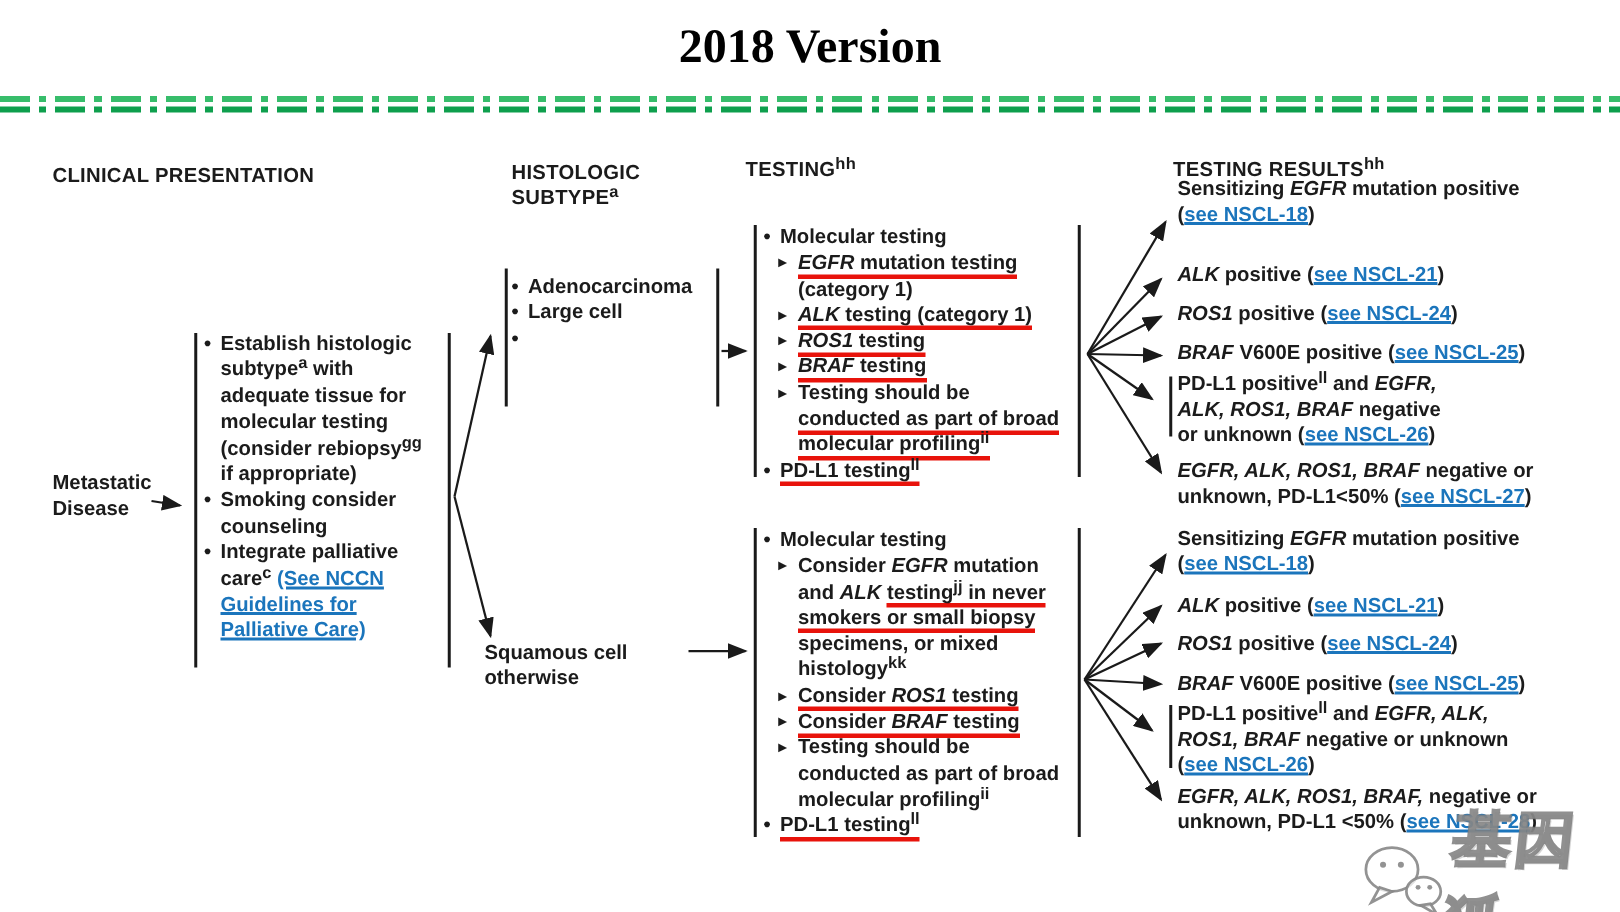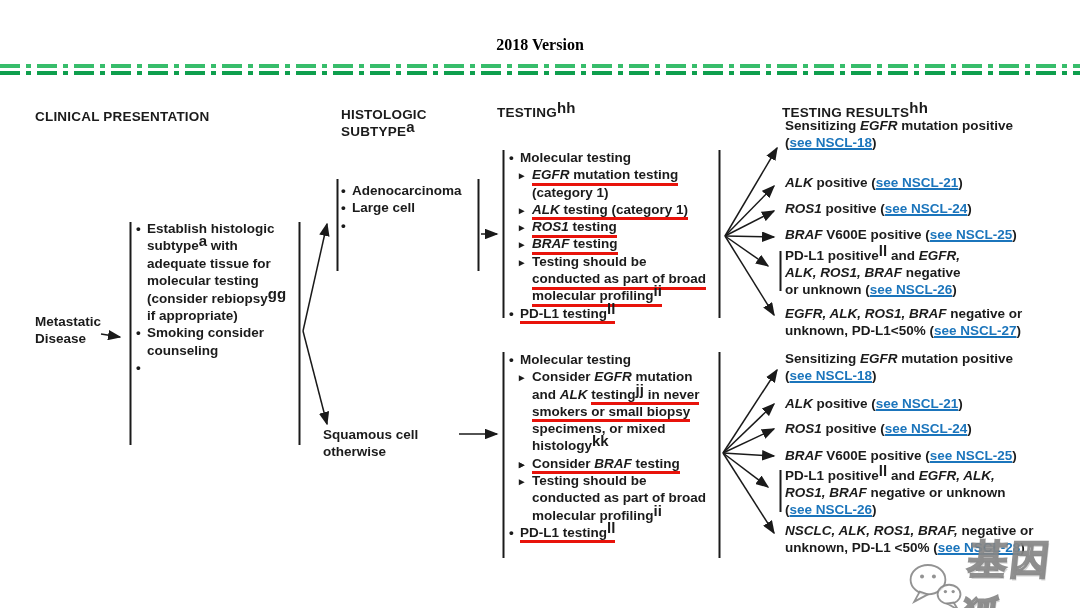--- a/index.html
+++ b/index.html
@@ -4,29 +4,29 @@
 <style>
   html,body{margin:0;padding:0;background:#ffffff;}
   #page{position:relative;width:1080px;height:608px;background:#fff;overflow:hidden;
         font-family:"Liberation Sans",sans-serif;font-weight:bold;color:#1b1b1b;}
   .abs{position:absolute;}
   .t{font-size:13.5px;line-height:17.3px;white-space:nowrap;}
   .clin{line-height:17.4px;}
   .hdr{font-size:13.5px;line-height:16.5px;white-space:nowrap;letter-spacing:.2px;}
   .rrow{font-size:13.5px;line-height:17px;white-space:nowrap;z-index:2;}
   .it{font-style:italic;}
-  .sup{font-size:15px;vertical-align:4.5px;line-height:0;}
+  .sup{font-size:11px;vertical-align:4.5px;line-height:0;}
   .lk{color:#1b75bc;text-decoration-thickness:1.5px;cursor:pointer;}
   .redu{border-bottom:3.5px solid #e8130b;padding-bottom:.5px;}
   .item{position:relative;padding-left:11px;}
   .item.l2{padding-left:23px;}
   .mk{position:absolute;left:0;top:0;}
   .l2 .mk{left:10px;font-size:10.5px;top:1px;}
   #title{left:0;right:0;top:12px;text-align:center;font-family:"Liberation Serif",serif;
-         font-size:16px;color:#000;z-index:2;margin-top:24px;}
+         font-size:32px;color:#000;z-index:2;}
   #gdiv{left:0;top:64px;width:1080px;height:11px;z-index:1;
     background-image:
       repeating-linear-gradient(90deg,#37bd6b 0 20px,transparent 20px 26px,#37bd6b 26px 31px,transparent 31px 37px),
       repeating-linear-gradient(90deg,#0e9f4d 0 20px,transparent 20px 26px,#0e9f4d 26px 31px,transparent 31px 37px);
     background-size:100% 4px,100% 4px;
     background-position:0 0,0 7px;
     background-repeat:no-repeat,no-repeat;}
   #connectors{left:0;top:0;z-index:1;}
   .txt{z-index:2;}
   #wm{left:906px;top:532px;display:flex;align-items:center;z-index:5;}
@@ -85,21 +85,21 @@
   <div class="abs hdr txt" style="left:35px;top:109px"><span>CLINICAL PRESENTATION</span></div>
   <div class="abs hdr txt" style="left:341px;top:107px"><span>HISTOLOGIC</span><br><span>SUBTYPE</span><span class="sup">a</span></div>
   <div class="abs hdr txt" style="left:497px;top:105px"><span>TESTING</span><span class="sup">hh</span></div>
   <div class="abs hdr txt" style="left:782px;top:105px"><span>TESTING RESULTS</span><span class="sup">hh</span></div>
 
   <div class="abs t txt" style="left:35px;top:313px"><span>Metastatic</span><br><span>Disease</span></div>
 
   <div class="abs t clin txt" style="left:136px;top:220px;width:162px">
       <div class="item l1"><span class="mk">•</span><span><span>Establish histologic</span><br><span>subtype</span><span class="sup">a</span><span> with</span><br><span>adequate tissue for</span><br><span>molecular testing</span><br><span>(consider rebiopsy</span><span class="sup">gg</span><br><span>if appropriate)</span></span></div>
       <div class="item l1"><span class="mk">•</span><span><span>Smoking consider</span><br><span>counseling</span></span></div>
-      <div class="item l1"><span class="mk">•</span></div>
+      <div class="item l1"><span class="mk">•</span><span><span>Integrate palliative</span><br><span>care</span><span class="sup">c</span><span> </span><a href="#" class="lk">(See NCCN</a><br><a href="#" class="lk">Guidelines for</a><br><a href="#" class="lk">Palliative Care)</a></span></div>
     </div>
 
   <div class="abs t txt" style="left:341px;top:182px;width:140px">
       <div class="item l1"><span class="mk">•</span><span><span>Adenocarcinoma</span></span></div>
       <div class="item l1"><span class="mk">•</span><span><span>Large cell</span></span></div>
       <div class="item l1"><span class="mk">•</span></div>
     </div>
 
   <div class="abs t txt" style="left:323px;top:426px"><span>Squamous cell</span><br><span>otherwise</span></div>
 
@@ -109,39 +109,39 @@
       <div class="item l2"><span class="mk">▸</span><span><span class="redu"><span class="it">ALK</span><span> testing (category 1)</span></span></span></div>
       <div class="item l2"><span class="mk">▸</span><span><span class="redu"><span class="it">ROS1</span><span> testing</span></span></span></div>
       <div class="item l2"><span class="mk">▸</span><span><span class="redu"><span class="it">BRAF</span><span> testing</span></span></span></div>
       <div class="item l2"><span class="mk">▸</span><span><span>Testing should be</span><br><span class="redu"><span>conducted as part of broad</span></span><br><span class="redu"><span>molecular profiling</span><span class="sup">ii</span></span></span></div>
       <div class="item l1"><span class="mk">•</span><span><span class="redu"><span>PD-L1 testing</span><span class="sup">ll</span></span></span></div>
     </div>
 
   <div class="abs t txt" style="left:509px;top:351px;width:210px">
       <div class="item l1"><span class="mk">•</span><span><span>Molecular testing</span></span></div>
       <div class="item l2"><span class="mk">▸</span><span><span>Consider </span><span class="it">EGFR</span><span> mutation</span><br><span>and </span><span class="it">ALK</span><span> </span><span class="redu"><span>testing</span><span class="sup">jj</span><span> in never</span></span><br><span class="redu"><span>smokers or small biopsy</span></span><br><span>specimens, or mixed</span><br><span>histology</span><span class="sup">kk</span></span></div>
-      <div class="item l2"><span class="mk">▸</span></div>
+      <div class="item l2"><span class="mk">▸</span><span><span class="redu"><span>Consider </span><span class="it">ROS1</span><span> testing</span></span></span></div>
       <div class="item l2"><span class="mk">▸</span><span><span class="redu"><span>Consider </span><span class="it">BRAF</span><span> testing</span></span></span></div>
       <div class="item l2"><span class="mk">▸</span><span><span>Testing should be</span><br><span>conducted as part of broad</span><br><span>molecular profiling</span><span class="sup">ii</span></span></div>
       <div class="item l1"><span class="mk">•</span><span><span class="redu"><span>PD-L1 testing</span><span class="sup">ll</span></span></span></div>
     </div>
 
   <div class="abs rrow" style="left:785px;top:117px"><span>Sensitizing </span><span class="it">EGFR</span><span> mutation positive</span><br><span>(</span><a href="#" class="lk">see NSCL-18</a><span>)</span></div>
   <div class="abs rrow" style="left:785px;top:174px"><span class="it">ALK</span><span> positive (</span><a href="#" class="lk">see NSCL-21</a><span>)</span></div>
   <div class="abs rrow" style="left:785px;top:200px"><span class="it">ROS1</span><span> positive (</span><a href="#" class="lk">see NSCL-24</a><span>)</span></div>
   <div class="abs rrow" style="left:785px;top:226px"><span class="it">BRAF</span><span> V600E positive (</span><a href="#" class="lk">see NSCL-25</a><span>)</span></div>
   <div class="abs rrow" style="left:785px;top:247px"><span>PD-L1 positive</span><span class="sup">ll</span><span> and </span><span class="it">EGFR,</span><br><span class="it">ALK, ROS1, BRAF</span><span> negative</span><br><span>or unknown (</span><a href="#" class="lk">see NSCL-26</a><span>)</span></div>
   <div class="abs rrow" style="left:785px;top:305px"><span class="it">EGFR, ALK, ROS1, BRAF</span><span>  negative or</span><br><span>unknown, PD-L1&lt;50% (</span><a href="#" class="lk">see NSCL-27</a><span>)</span></div>
 
   <div class="abs rrow" style="left:785px;top:350px"><span>Sensitizing </span><span class="it">EGFR</span><span> mutation positive</span><br><span>(</span><a href="#" class="lk">see NSCL-18</a><span>)</span></div>
   <div class="abs rrow" style="left:785px;top:395px"><span class="it">ALK</span><span> positive (</span><a href="#" class="lk">see NSCL-21</a><span>)</span></div>
   <div class="abs rrow" style="left:785px;top:420px"><span class="it">ROS1</span><span> positive (</span><a href="#" class="lk">see NSCL-24</a><span>)</span></div>
   <div class="abs rrow" style="left:785px;top:447px"><span class="it">BRAF</span><span> V600E positive (</span><a href="#" class="lk">see NSCL-25</a><span>)</span></div>
   <div class="abs rrow" style="left:785px;top:467px"><span>PD-L1 positive</span><span class="sup">ll</span><span> and </span><span class="it">EGFR, ALK,</span><br><span class="it">ROS1, BRAF</span><span> negative or unknown</span><br><span>(</span><a href="#" class="lk">see NSCL-26</a><span>)</span></div>
-  <div class="abs rrow" style="left:785px;top:522px"><span class="it">NSCLC, ALK, ROS1, BRAF,</span><span> negative or</span><br><span>unknown, PD-L1 &lt;50% (</span><a href="#" class="lk">see NSCL-28</a><span>)</span></div>
+  <div class="abs rrow" style="left:785px;top:522px"><span class="it">EGFR, ALK, ROS1, BRAF,</span><span> negative or</span><br><span>unknown, PD-L1 &lt;50% (</span><a href="#" class="lk">see NSCL-28</a><span>)</span></div>
 
   <div id="wm" class="abs">
     <svg width="64" height="58" viewBox="0 0 64 58">
       <g fill="rgba(255,255,255,0.72)" stroke="rgba(135,135,135,0.9)" stroke-width="2">
         <ellipse cx="24" cy="21" rx="19" ry="16"></ellipse>
         <path d="M15 34 L9 45 L24 37 Z"></path>
         <ellipse cx="47" cy="37" rx="12.5" ry="10.5"></ellipse>
         <path d="M52 46 L57 54 L45 47 Z"></path>
       </g>
       <g fill="rgba(135,135,135,0.9)">

